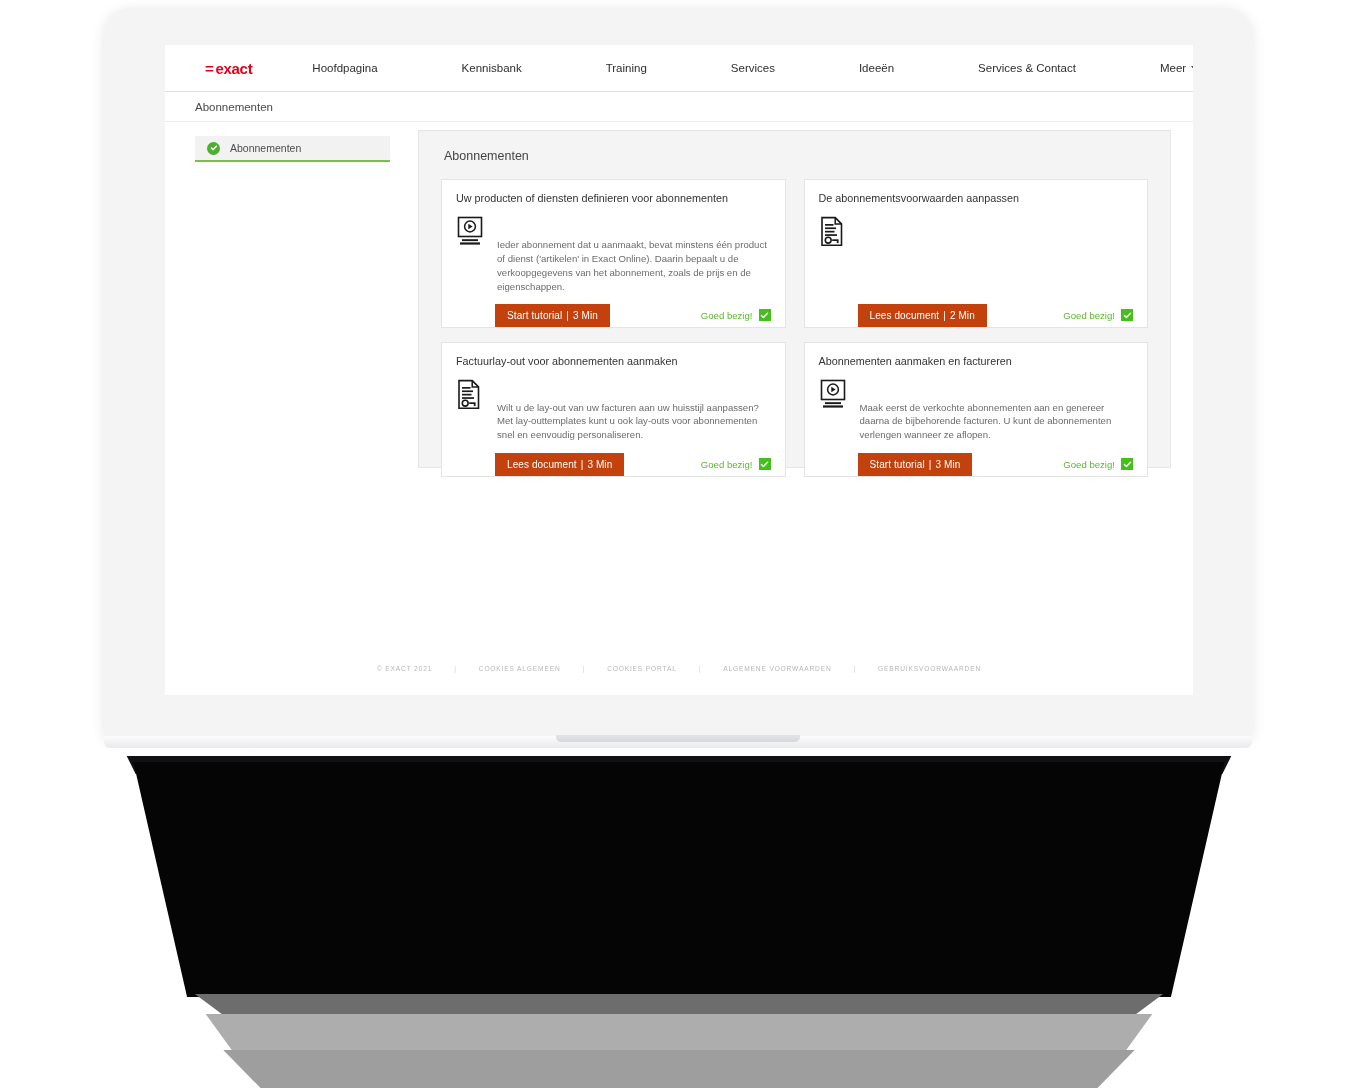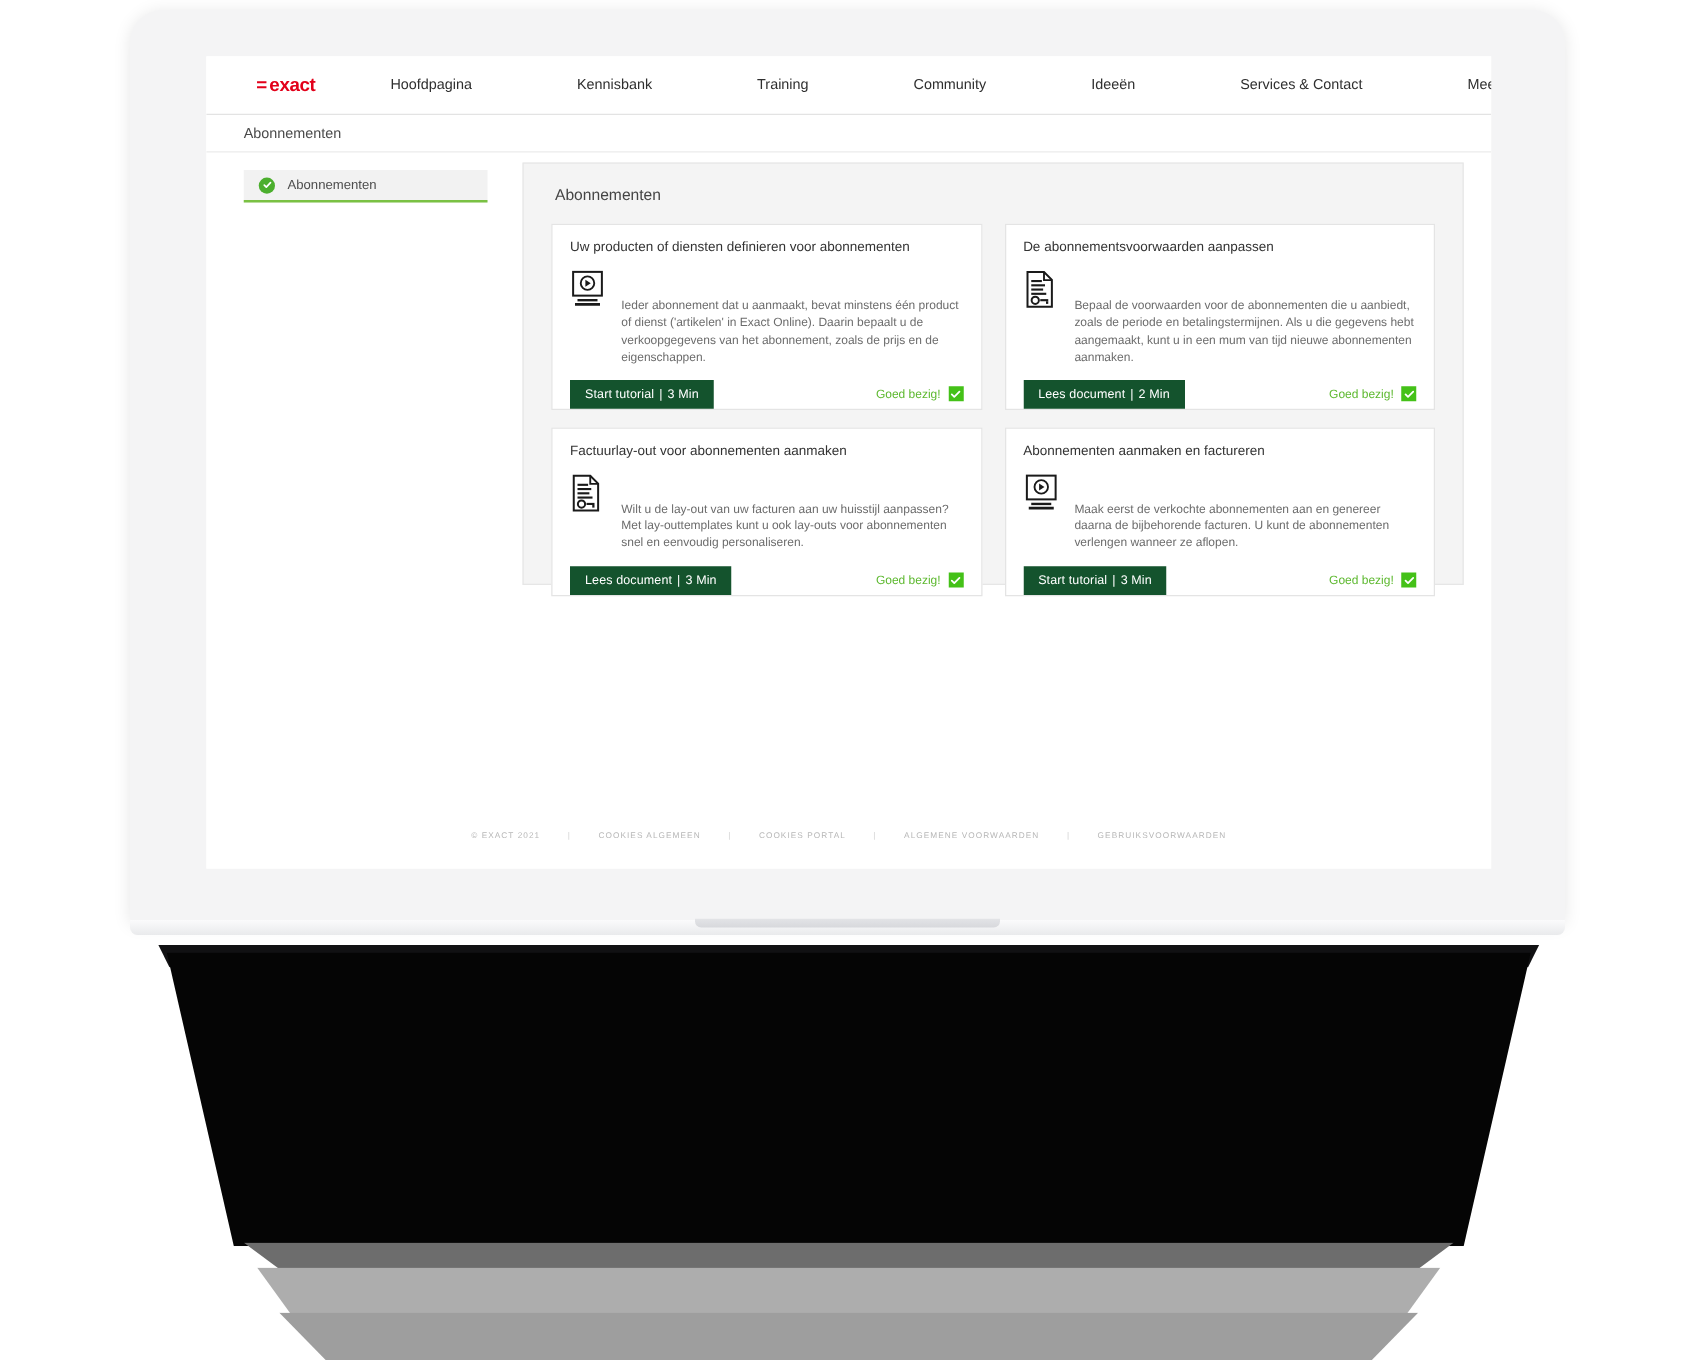--- a/index.html
+++ b/index.html
@@ -219,29 +219,30 @@
     color: #6c6c6c;
     line-height: 1.45;
     margin-top: 24px;
   }
   .card-foot {
     display: flex; align-items: center;
     justify-content: space-between;
     margin-top: 10px;
   }
   .cta {
-    background: #14532d;
+    background: #c2410c;
     color: #fff;
     font-size: 10px;
     padding: 6px 12px;
     white-space: nowrap;
     cursor: pointer;
     border: none;
     font-family: "Liberation Sans", sans-serif;
     letter-spacing: 0.1px;
+    margin-left: 39px;
   }
   .cta .sep { padding: 0 4px; }
   .status {
     display: flex; align-items: center; gap: 6px;
     font-size: 9.6px;
     color: #5cb82e;
     white-space: nowrap;
   }
   .status-box {
     width: 12px; height: 12px;
@@ -279,21 +280,21 @@
     <div class="topnav">
 
       <div class="logo">
         <span class="eq">=</span><span>exact</span>
       </div>
 
       <div class="navitems">
         <div class="navitem">Hoofdpagina</div>
         <div class="navitem">Kennisbank</div>
         <div class="navitem">Training</div>
-        <div class="navitem">Community</div>
+        <div class="navitem">Services</div>
         <div class="navitem">Ideeën</div>
         <div class="navitem">Services &amp; Contact</div>
         <div class="navitem more">
           <span>Meer</span>
           <span class="caret"></span>
         </div>
       </div>
 
       <div class="nav-right">
         <input class="searchbox" type="text" placeholder="Zoeken..." style="">
@@ -359,21 +360,20 @@
                   <path d="M16.2 1.6v6.5h6.3" fill="none" stroke="#1a1a1a" stroke-width="1.5"></path>
                   <rect x="6" y="8" width="8.5" height="1.7" fill="#1a1a1a"></rect>
                   <rect x="6" y="11.4" width="11" height="1.7" fill="#1a1a1a"></rect>
                   <rect x="6" y="14.8" width="9.5" height="1.7" fill="#1a1a1a"></rect>
                   <rect x="6" y="18.2" width="12" height="1.7" fill="#1a1a1a"></rect>
                   <circle cx="9.2" cy="24.2" r="2.9" fill="none" stroke="#1a1a1a" stroke-width="1.6"></circle>
                   <rect x="13.2" y="23.3" width="6.4" height="1.7" fill="#1a1a1a"></rect>
                   <rect x="17.8" y="25" width="1.8" height="2.1" fill="#1a1a1a"></rect>
                 </svg>
               </div>
-              <div class="card-text">Bepaal de voorwaarden voor de abonnementen die u aanbiedt, zoals de periode en betalingstermijnen. Als u die gegevens hebt aangemaakt, kunt u in een mum van tijd nieuwe abonnementen aanmaken.</div>
             </div>
             <div class="card-foot">
               <button class="cta"><span>Lees document</span><span class="sep">|</span><span>2 Min</span></button>
               <div class="status">
                 <span>Goed bezig!</span>
                 <span class="status-box">
                   <svg width="9" height="9" viewBox="0 0 10 10">
                     <path d="M1.6 5l2.2 2.2L8.4 2.6" fill="none" stroke="#fff" stroke-width="1.6" stroke-linecap="round" stroke-linejoin="round"></path>
                   </svg>
                 </span>

